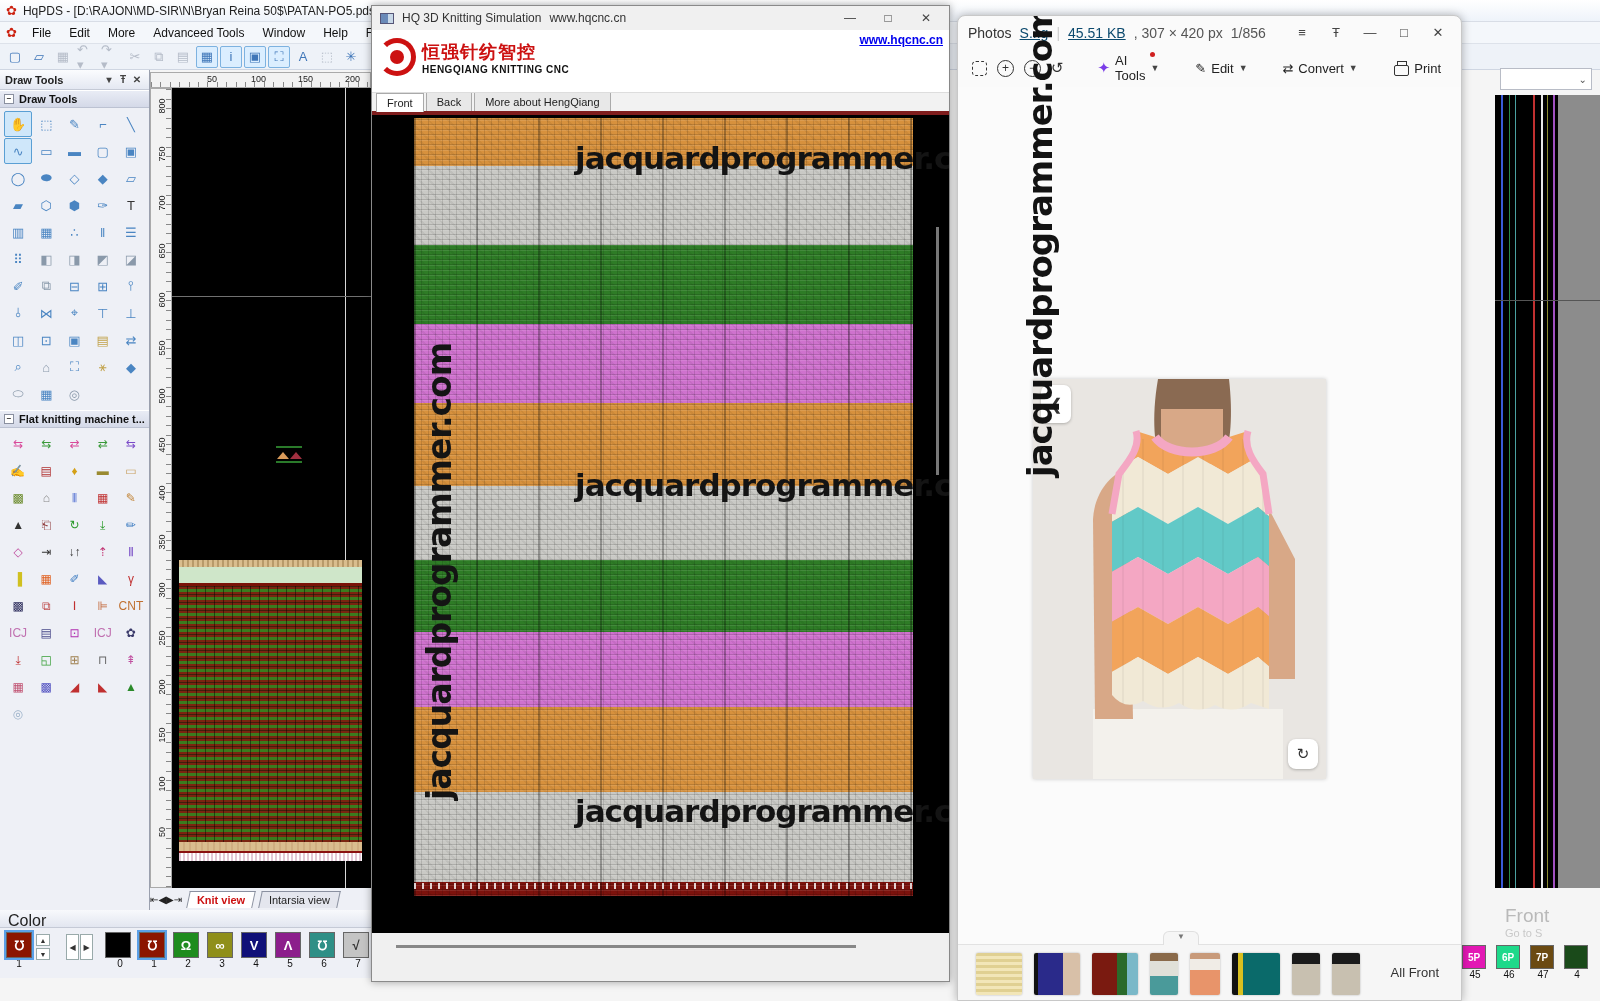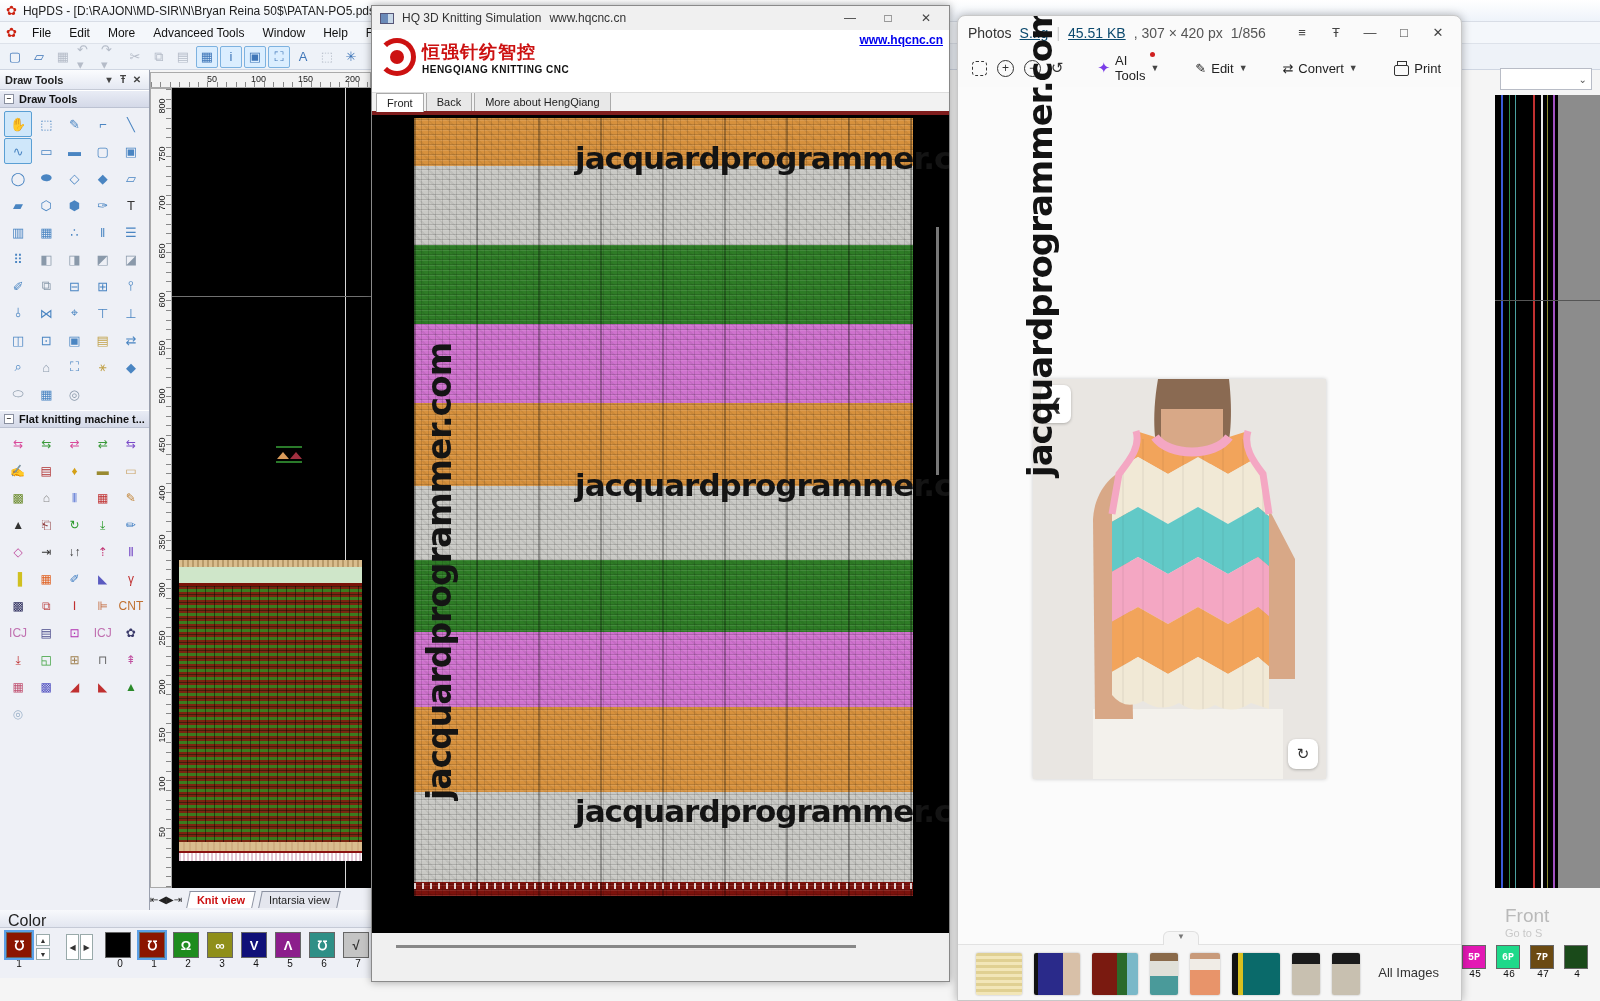--- a/index.html
+++ b/index.html
@@ -73,21 +73,21 @@
 
   
   .rfrag-combo { left:1500px; top:68px; width:92px; height:22px; background:#fff; border:1px solid #b8bcc6; font-size:10px; color:#555; display:flex; align-items:center; justify-content:flex-end; padding:0 4px; }
   .rfrag-black { left:1495px; top:95px; width:63px; height:793px; background:#000;
     background-image:linear-gradient(90deg, transparent 6px, #3a5ada 6px 8px, transparent 8px 14px, #2a8a4a 14px 15px, transparent 15px 20px, #4aa0a0 20px 21px, transparent 21px 38px, #c03030 38px 40px, transparent 40px 46px, #e8e8e8 46px 48px, transparent 48px 52px, #8a8a30 52px 53px, transparent 53px 58px, #a050c0 58px 60px, transparent 60px); }
   .rfrag-gray { left:1558px; top:95px; width:42px; height:793px; background:#8c8c8c; }
   .rfrag-hline { left:1495px; top:300px; width:105px; height:1px; background:#555; }
   .activate { left:1505px; top:905px; width:95px; color:#b9b9b9; font-size:19px; }
   .activate .l2 { font-size:11px; color:#c8c8c8; }
   .rpal { left:1462px; top:945px; display:flex; gap:8px; }
-  .rpal .swwrap { width:26px;font-family:Liberation Mono, monospace; }
+  .rpal .swwrap { width:26px; }
   .rpal .swatch { width:24px; height:24px; font-size:10px; color:#fff; }
 
   
   .simwin { left:371px; top:5px; width:579px; height:977px; background:#f0f0f0; border:1px solid #8a8a8a; box-shadow:0 0 8px rgba(0,0,0,.35); }
   .simtitle { height:24px; background:#f0f0f0; display:flex; align-items:center; gap:8px; padding:0 8px; font-size:12px; color:#333; }
   .simtitle .wicon { width:14px; height:11px; background:linear-gradient(90deg,#6a8ab8 60%, #c8d8e8 60%); border:1px solid #557; }
   .simtitle .sp { flex:1; }
   .wbtn { width:30px; text-align:center; color:#444; font-size:12px; }
   .simhead { height:63px; background:#fff; position:relative; border-bottom:1px solid #ddd; }
   .hqlogo { position:absolute; left:6px; top:8px; display:flex; align-items:center; gap:6px; }
@@ -600,17 +600,17 @@
 
       <span class="thumb" style="background: repeating-linear-gradient(0deg, rgb(242, 230, 184) 0px, rgb(242, 230, 184) 3px, rgb(224, 208, 146) 3px, rgb(224, 208, 146) 6px); width: 46px;"></span>
           <span class="thumb" style="background: linear-gradient(90deg, rgb(17, 17, 17) 8%, rgb(42, 42, 138) 8%, rgb(42, 42, 138) 62%, rgb(216, 192, 168) 62%); width: 46px;"></span>
           <span class="thumb" style="background: linear-gradient(90deg, rgb(122, 26, 16) 0px, rgb(122, 26, 16) 55%, rgb(42, 106, 42) 55%, rgb(42, 106, 42) 75%, rgb(122, 184, 200) 75%); width: 46px;"></span>
           <span class="thumb" style="background: linear-gradient(0deg, rgb(74, 154, 154) 0px, rgb(74, 154, 154) 45%, rgb(224, 224, 216) 45%, rgb(224, 224, 216) 80%, rgb(138, 106, 74) 80%); width: 28px;"></span>
           <span class="thumb" style="background: linear-gradient(0deg, rgb(232, 148, 106) 0px, rgb(232, 148, 106) 60%, rgb(240, 236, 230) 60%, rgb(240, 236, 230) 85%, rgb(200, 154, 122) 85%); width: 30px;"></span>
           <span class="thumb" style="background: linear-gradient(90deg, rgb(17, 17, 17) 12%, rgb(216, 192, 32) 12%, rgb(216, 192, 32) 22%, rgb(10, 106, 106) 22%); width: 48px;"></span>
           <span class="thumb" style="background: linear-gradient(0deg, rgb(200, 192, 176) 0px, rgb(200, 192, 176) 75%, rgb(26, 26, 26) 75%); width: 28px;"></span>
           <span class="thumb" style="background: linear-gradient(0deg, rgb(200, 192, 176) 0px, rgb(200, 192, 176) 75%, rgb(26, 26, 26) 75%); width: 28px;"></span>
         </div>
-      <span class="allimages">All Images</span>
+      <span class="allimages">All Front</span>
     </div>
   </div>
 
 </div>
 
 </body></html>

